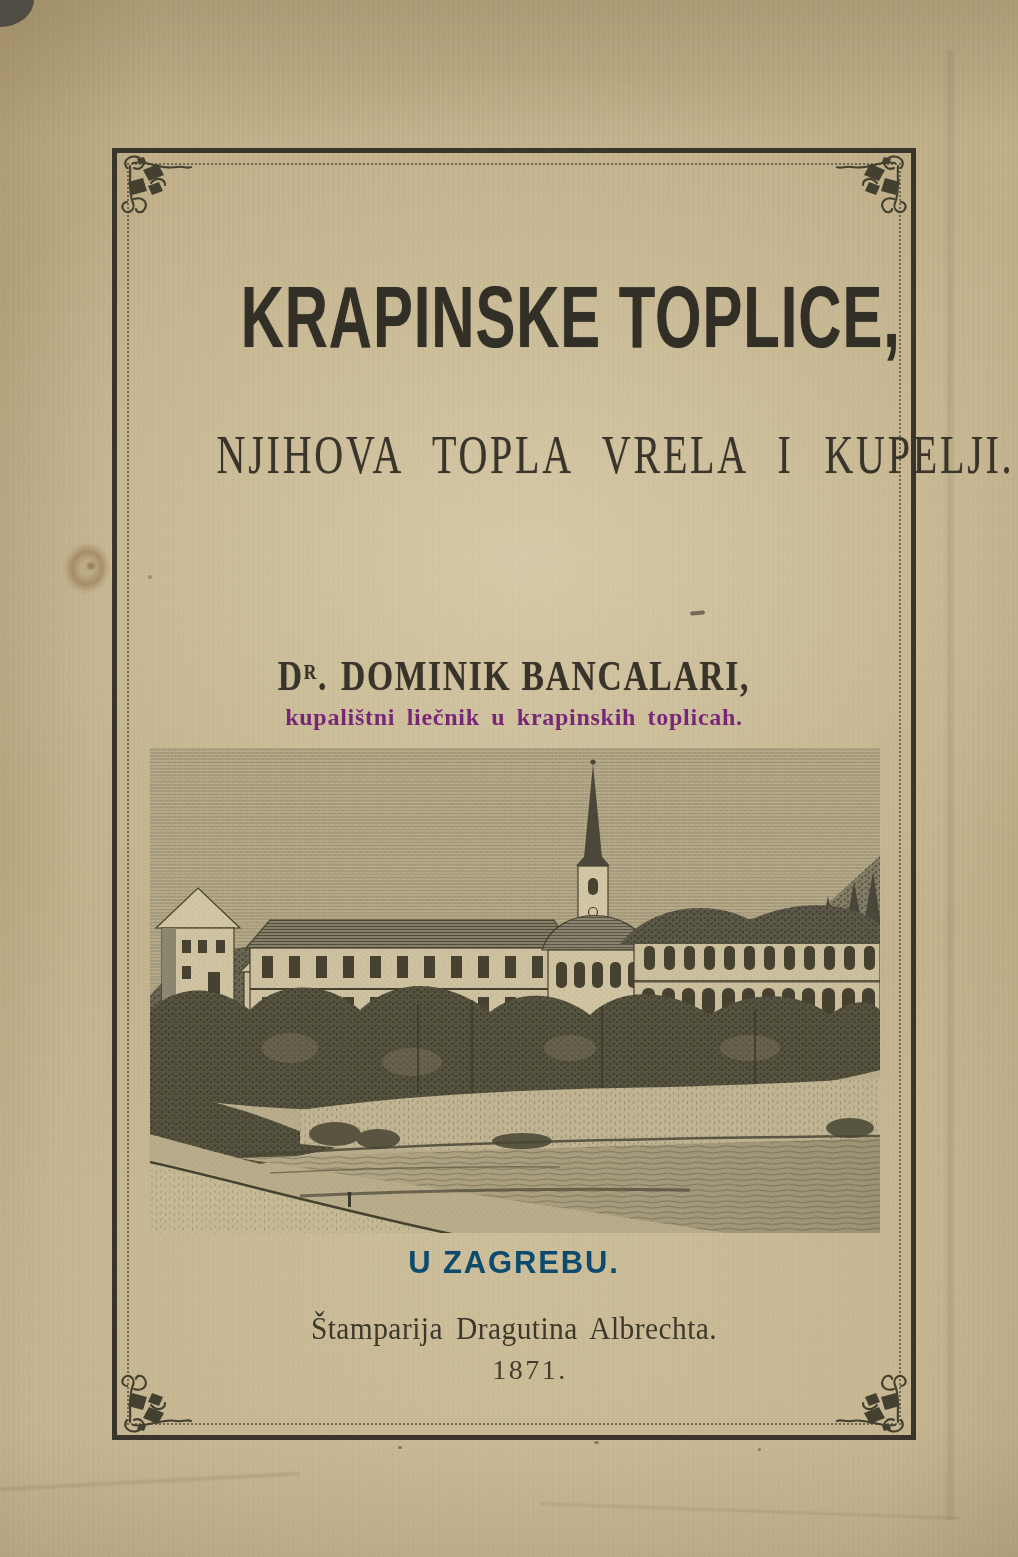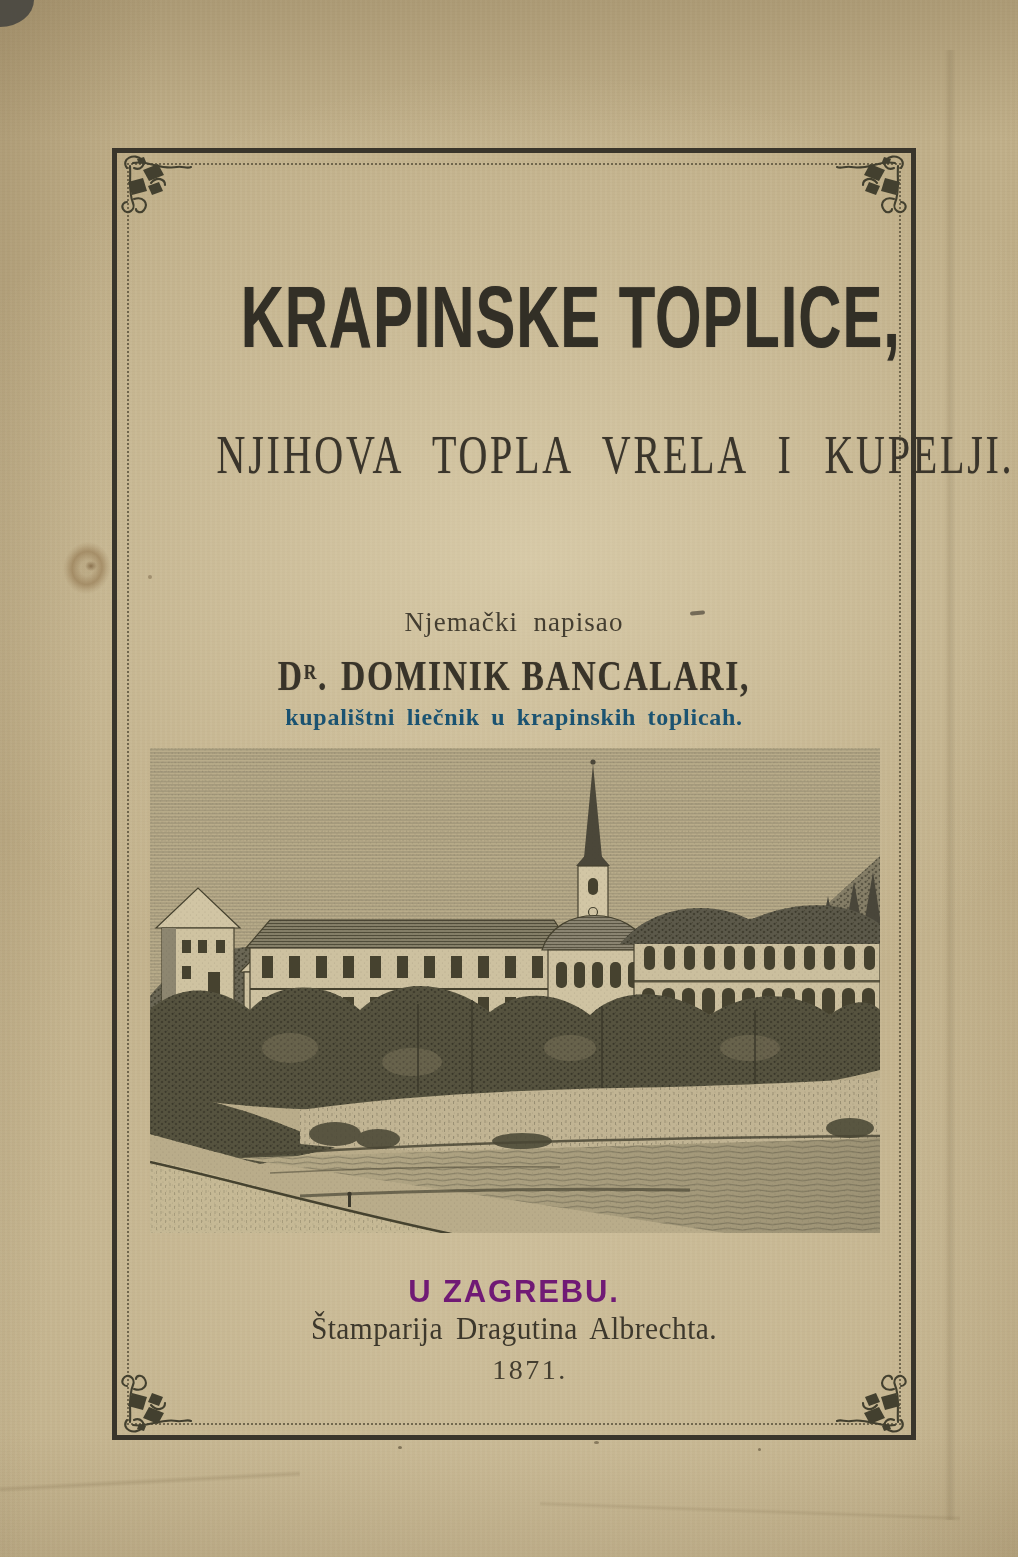--- a/index.html
+++ b/index.html
@@ -48,26 +48,26 @@
     top:607px;font-size:27px;color:#443e31;letter-spacing:0.04em;word-spacing:0.28em;
   }
   .author{
     top:652px;font-size:42px;font-weight:700;color:#393429;
     letter-spacing:0.05em;transform:scaleX(0.80);
     text-shadow:0 0 1px rgba(55,50,40,0.45);
   }
   .author sup{font-size:0.52em;vertical-align:0.5em;}
   .author .author-name{margin-left:0.38em;}
   .author-role{
-    top:704px;font-size:24px;font-weight:700;color:#0c4a6e;
+    top:704px;font-size:24px;font-weight:700;color:#701a75;
     letter-spacing:0.03em;word-spacing:0.2em;opacity:0.92;
   }
   .imprint-place{
-    top:1274px;font-family:"Liberation Sans", sans-serif;font-weight:700;
-    font-size:31px;color:#701a75;letter-spacing:0.06em;
+    top:1245px;font-family:"Liberation Sans", sans-serif;font-weight:700;
+    font-size:31px;color:#0c4a6e;letter-spacing:0.06em;
   }
   .imprint-printer{
     top:1311px;font-size:31px;color:#3d382c;letter-spacing:0.015em;word-spacing:0.18em;
     transform:scaleX(0.95);
   }
   .imprint-year{
     top:1354px;font-size:28px;color:#443e30;letter-spacing:0.09em;margin-left:16px;
   }
   
   .engraving{left:150px;top:748px;width:730px;height:485px;}
@@ -163,21 +163,20 @@
       </svg>
     </div>
   <div class="abs corner br" style="left:829px;top:1353px;">
       <svg viewBox="0 0 82 82">
         <use href="#flourish"></use>
       </svg>
     </div>
 
   <div class="abs tline title">KRAPINSKE TOPLICE,</div>
   <div class="abs tline subtitle">NJIHOVA TOPLA VRELA I KUPELJI.</div>
-  <div class="abs tline byline-intro">Njemački napisao</div>
   <div class="abs tline author"><span>D</span><sup>R</sup><span>.</span><span class="author-name">DOMINIK BANCALARI,</span></div>
   <div class="abs tline author-role">kupalištni liečnik u krapinskih toplicah.</div>
   <div class="abs tline imprint-place">U ZAGREBU.</div>
   <div class="abs tline imprint-printer">Štamparija Dragutina Albrechta.</div>
   <div class="abs tline imprint-year">1871.</div>
 
   <div class="abs engraving">
     <svg viewBox="0 0 730 485" width="730" height="485">
       <defs>
         <pattern id="p-sky" width="4" height="3.2" patternUnits="userSpaceOnUse">

